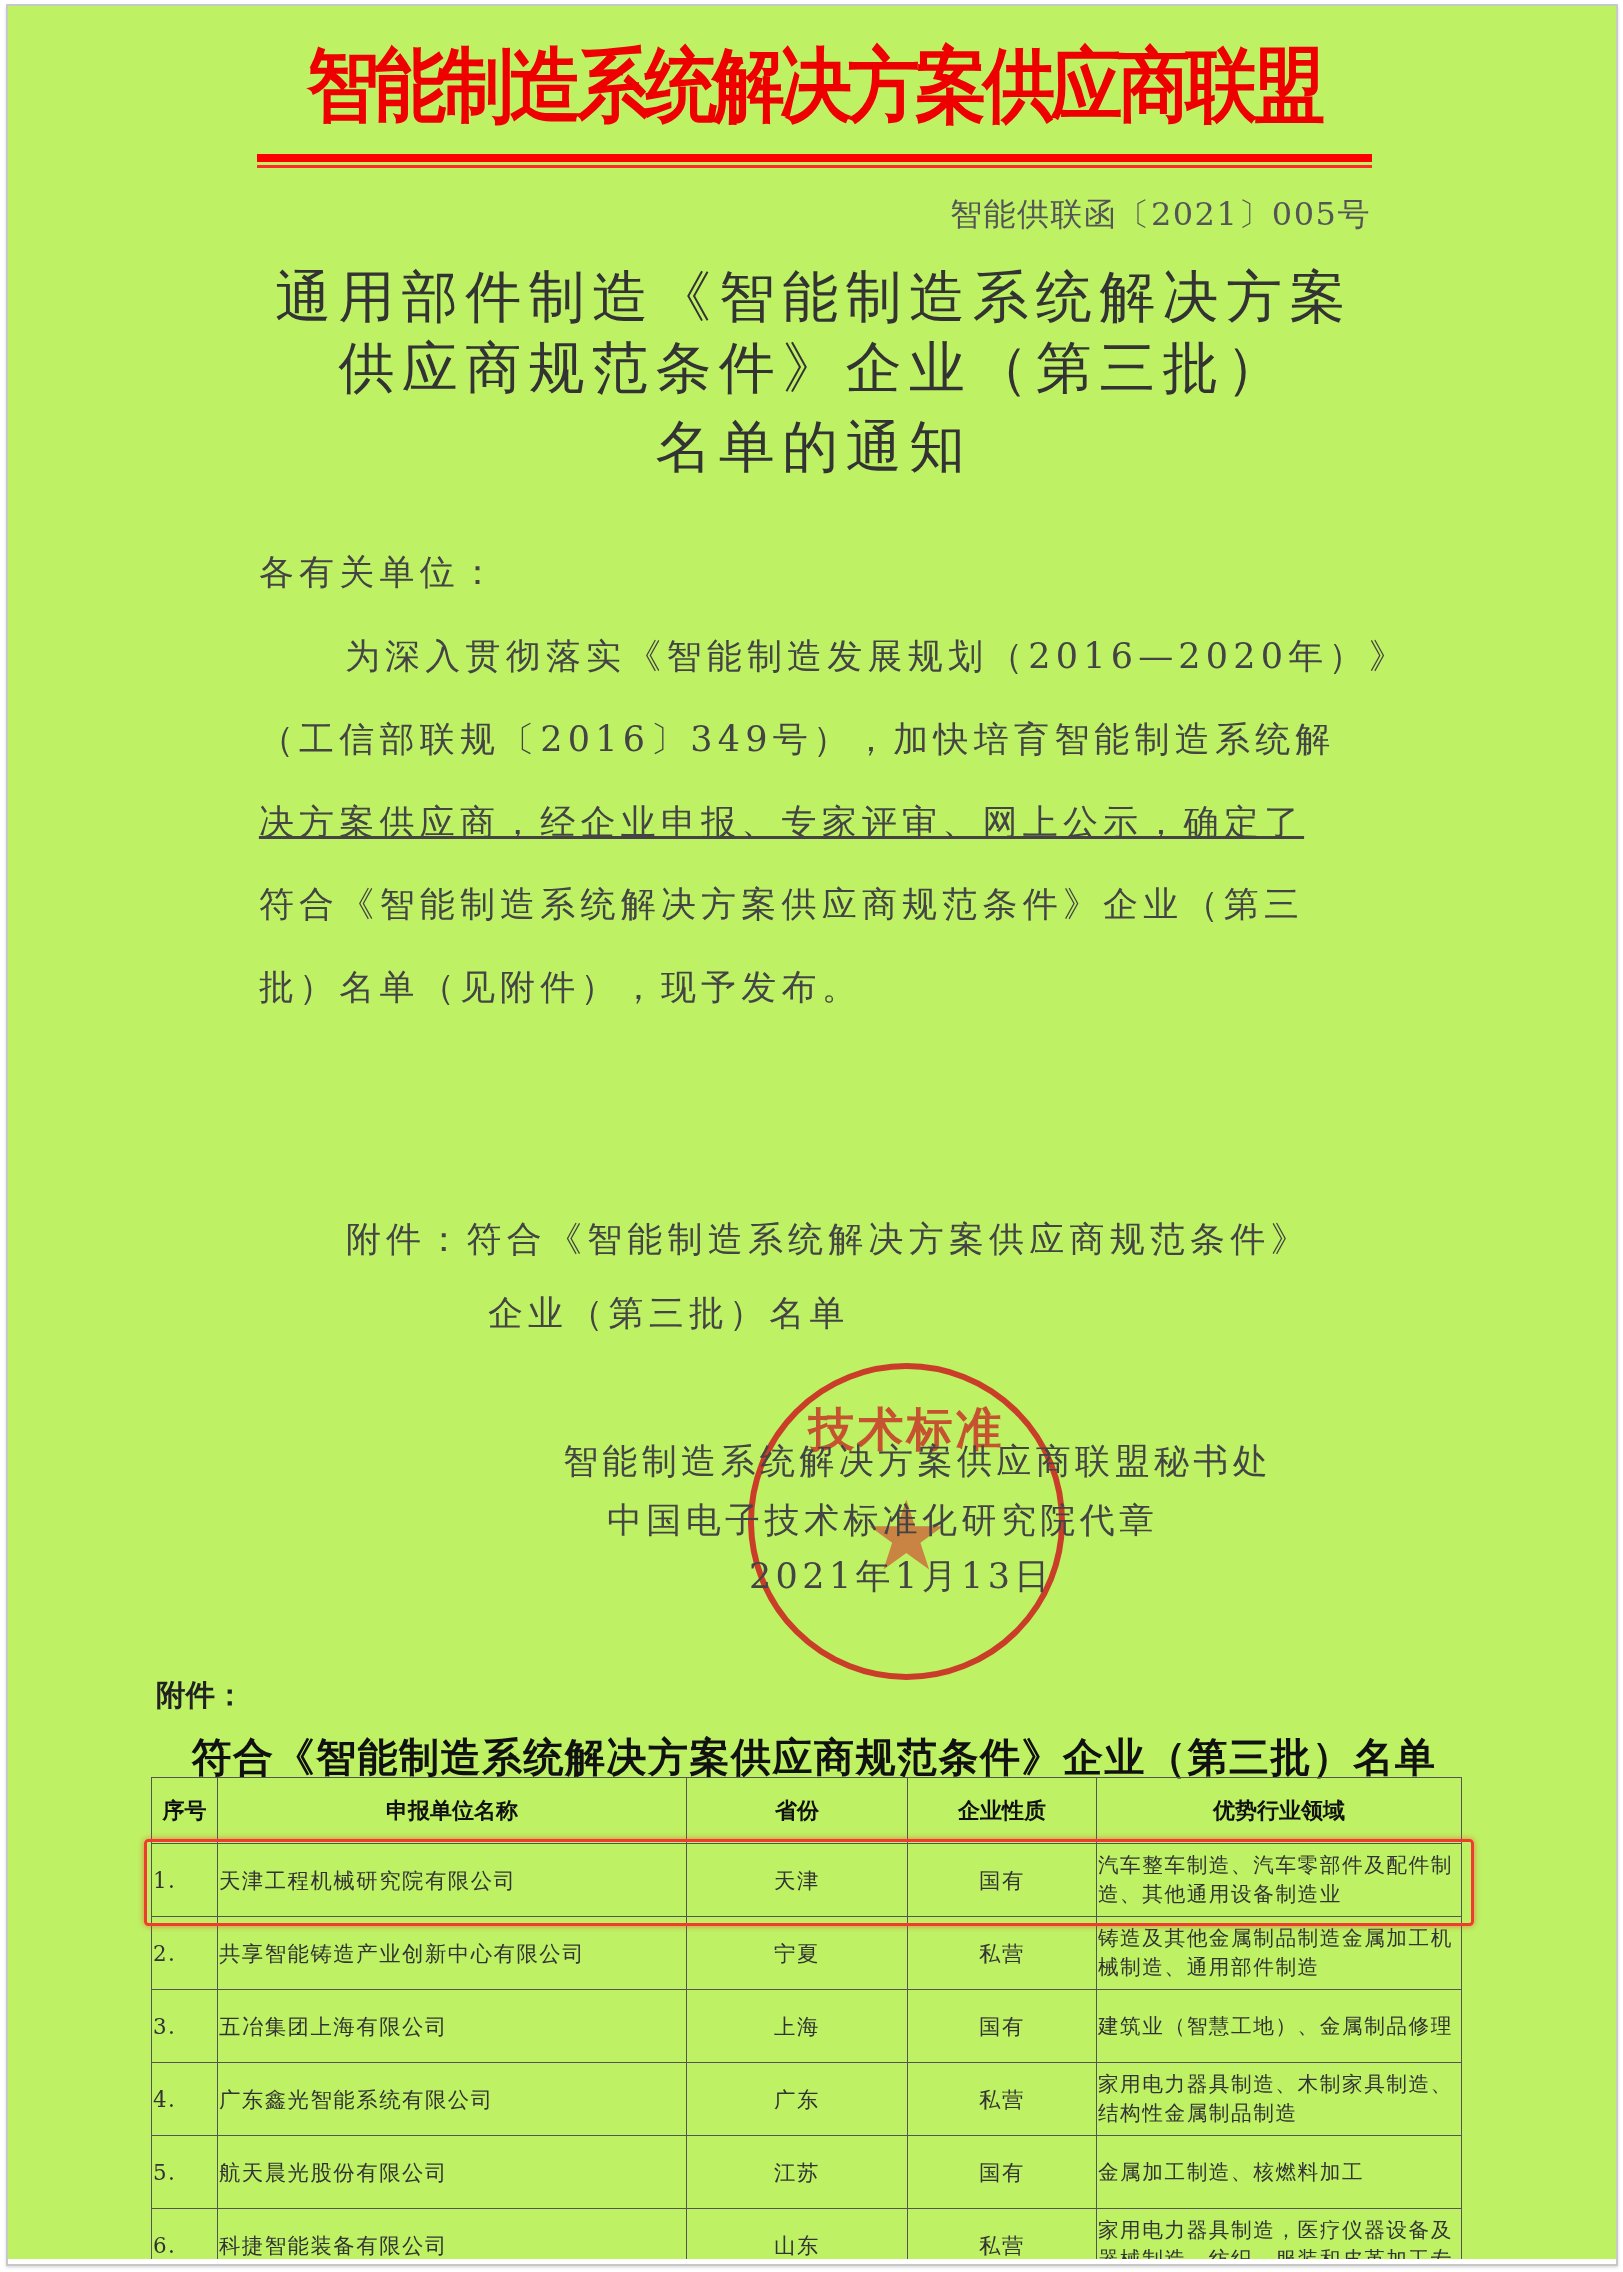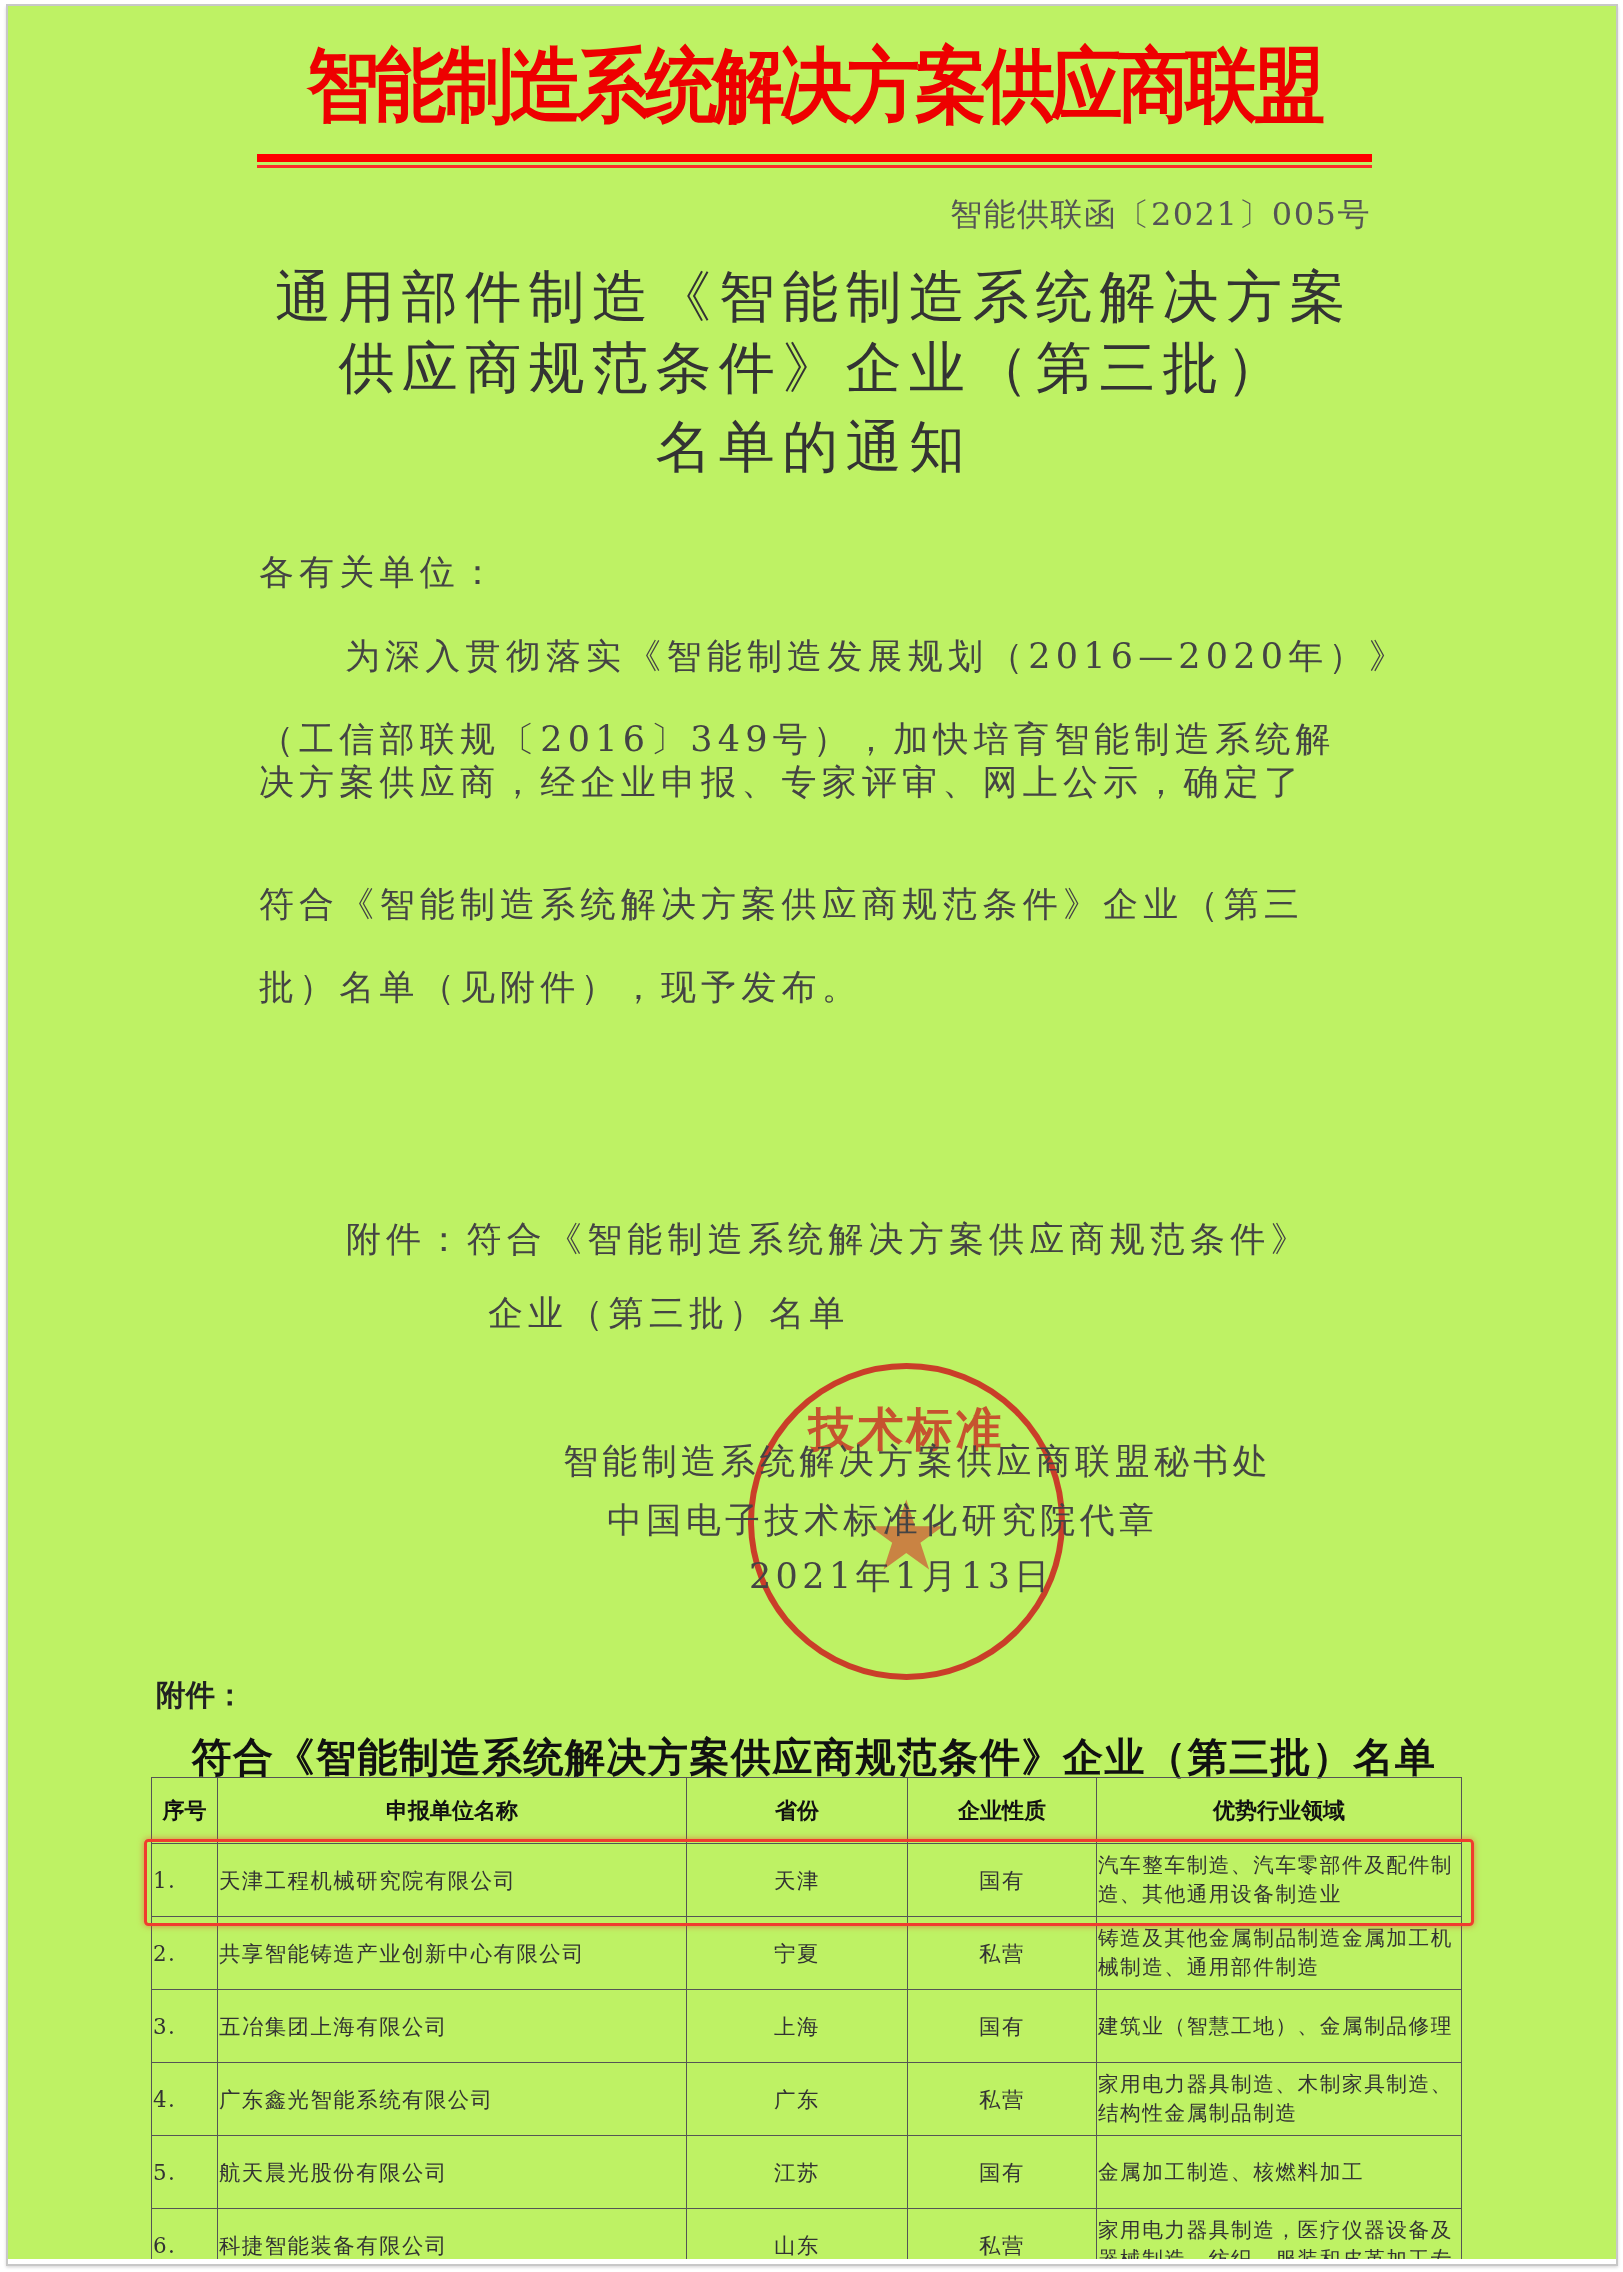--- a/index.html
+++ b/index.html
@@ -55,21 +55,21 @@
   <div class="abs rule2"></div>
   <div class="abs docno">智能供联函〔2021〕005号</div>
 
   <div class="abs title" style="top:254px;">通用部件制造《智能制造系统解决方案</div>
   <div class="abs title" style="top:325px;">供应商规范条件》企业（第三批）</div>
   <div class="abs title" style="top:404px;">名单的通知</div>
 
   <div class="abs para" style="left:251px; top:543px;">各有关单位：</div>
   <div class="abs para" style="left:337px; top:627px;">为深入贯彻落实《智能制造发展规划（2016—2020年）》</div>
   <div class="abs para" style="left:251px; top:710px;">（工信部联规〔2016〕349号），加快培育智能制造系统解</div>
-  <div class="abs para" style="left:251px; top:753px;">决方案供应商，经企业申报、专家评审、网上公示，确定了</div>
+  <div class="abs para" style="left:251px; top:793px;text-decoration:underline;">决方案供应商，经企业申报、专家评审、网上公示，确定了</div>
   <div class="abs para" style="left:251px; top:875px;">符合《智能制造系统解决方案供应商规范条件》企业（第三</div>
   <div class="abs para" style="left:251px; top:958px;">批）名单（见附件），现予发布。</div>
 
   <div class="abs para" style="left:338px; top:1210px;">附件：符合《智能制造系统解决方案供应商规范条件》</div>
   <div class="abs para" style="left:480px; top:1284px;">企业（第三批）名单</div>
 
   <div class="stamp">
     <div class="stamp-text">技术标准</div>
     <div class="stamp-star">★</div>
   </div>

